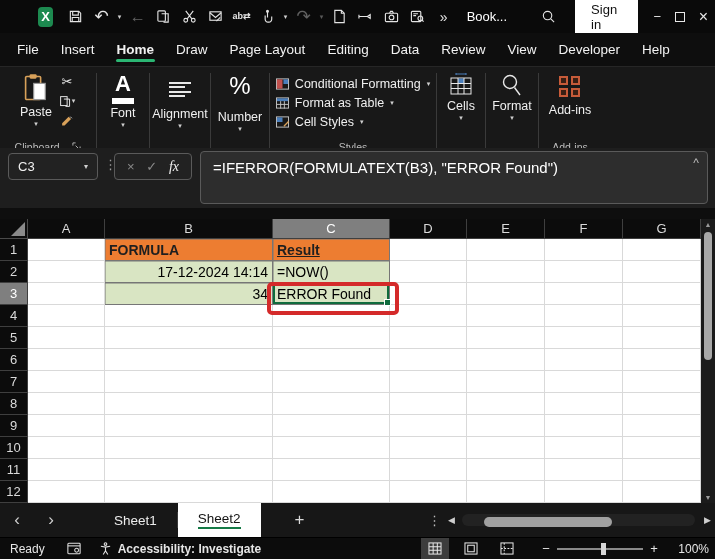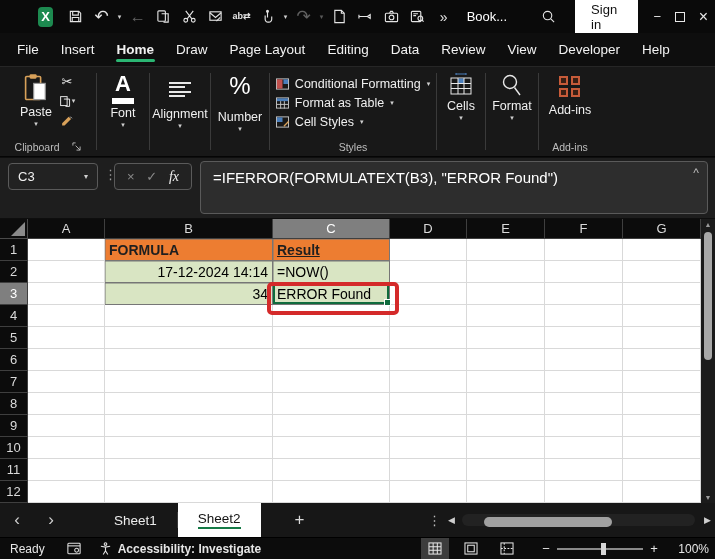--- a/index.html
+++ b/index.html
@@ -53,21 +53,21 @@
   .align-ic div:nth-child(2){ width:16px; } .align-ic div:nth-child(4){ width:16px; }
   .styles-rows { display:flex; flex-direction:column; gap:5px; padding-top:4px; }
   .style-item { display:flex; align-items:center; gap:6px; font-size:12.5px; color:#f0f0f0; }
   .addins-ic { display:grid; grid-template-columns:9px 9px; grid-template-rows:9px 9px; gap:3px; }
   .addins-ic span { border:2px solid #c75b39; background:#3a1f14; }
   .clip-col { display:flex; flex-direction:column; gap:4px; align-items:center; }
   .clip-row { display:flex; gap:6px; align-items:flex-start; }
   .smicon { width:18px; height:16px; display:flex; align-items:center; justify-content:center; font-size:13px; color:#e8e8e8; }
 
   
-  .fbar { position:absolute; top:158px; left:0; right:0; height:60px; background:#1e1e1e; }
+  .fbar { position:absolute; top:148px; left:0; right:0; height:60px; background:#1e1e1e; }
   .namebox { position:absolute; left:8px; top:5px; width:90px; height:27px; background:#222;
              border:1px solid #5a5a5a; border-radius:4px; display:flex; align-items:center;
              padding:0 9px; font-size:13px; color:#f0f0f0; }
   .namebox .nb-chev { margin-left:auto; font-size:8px; color:#cfcfcf; }
   .fdots { position:absolute; left:104px; top:9px; color:#9a9a9a; font-size:13px; }
   .fxbox { position:absolute; left:114px; top:5px; width:78px; height:27px; background:#222;
            border:1px solid #5a5a5a; border-radius:4px; display:flex; align-items:center;
            justify-content:space-around; padding:0 6px; }
   .fxbox .fb-cancel, .fxbox .fb-enter { color:#8a8a8a; font-size:13px; }
   .fxbox .fb-fx { color:#f0f0f0; font-size:14px; font-family:"Liberation Serif",serif; font-style:italic; }

